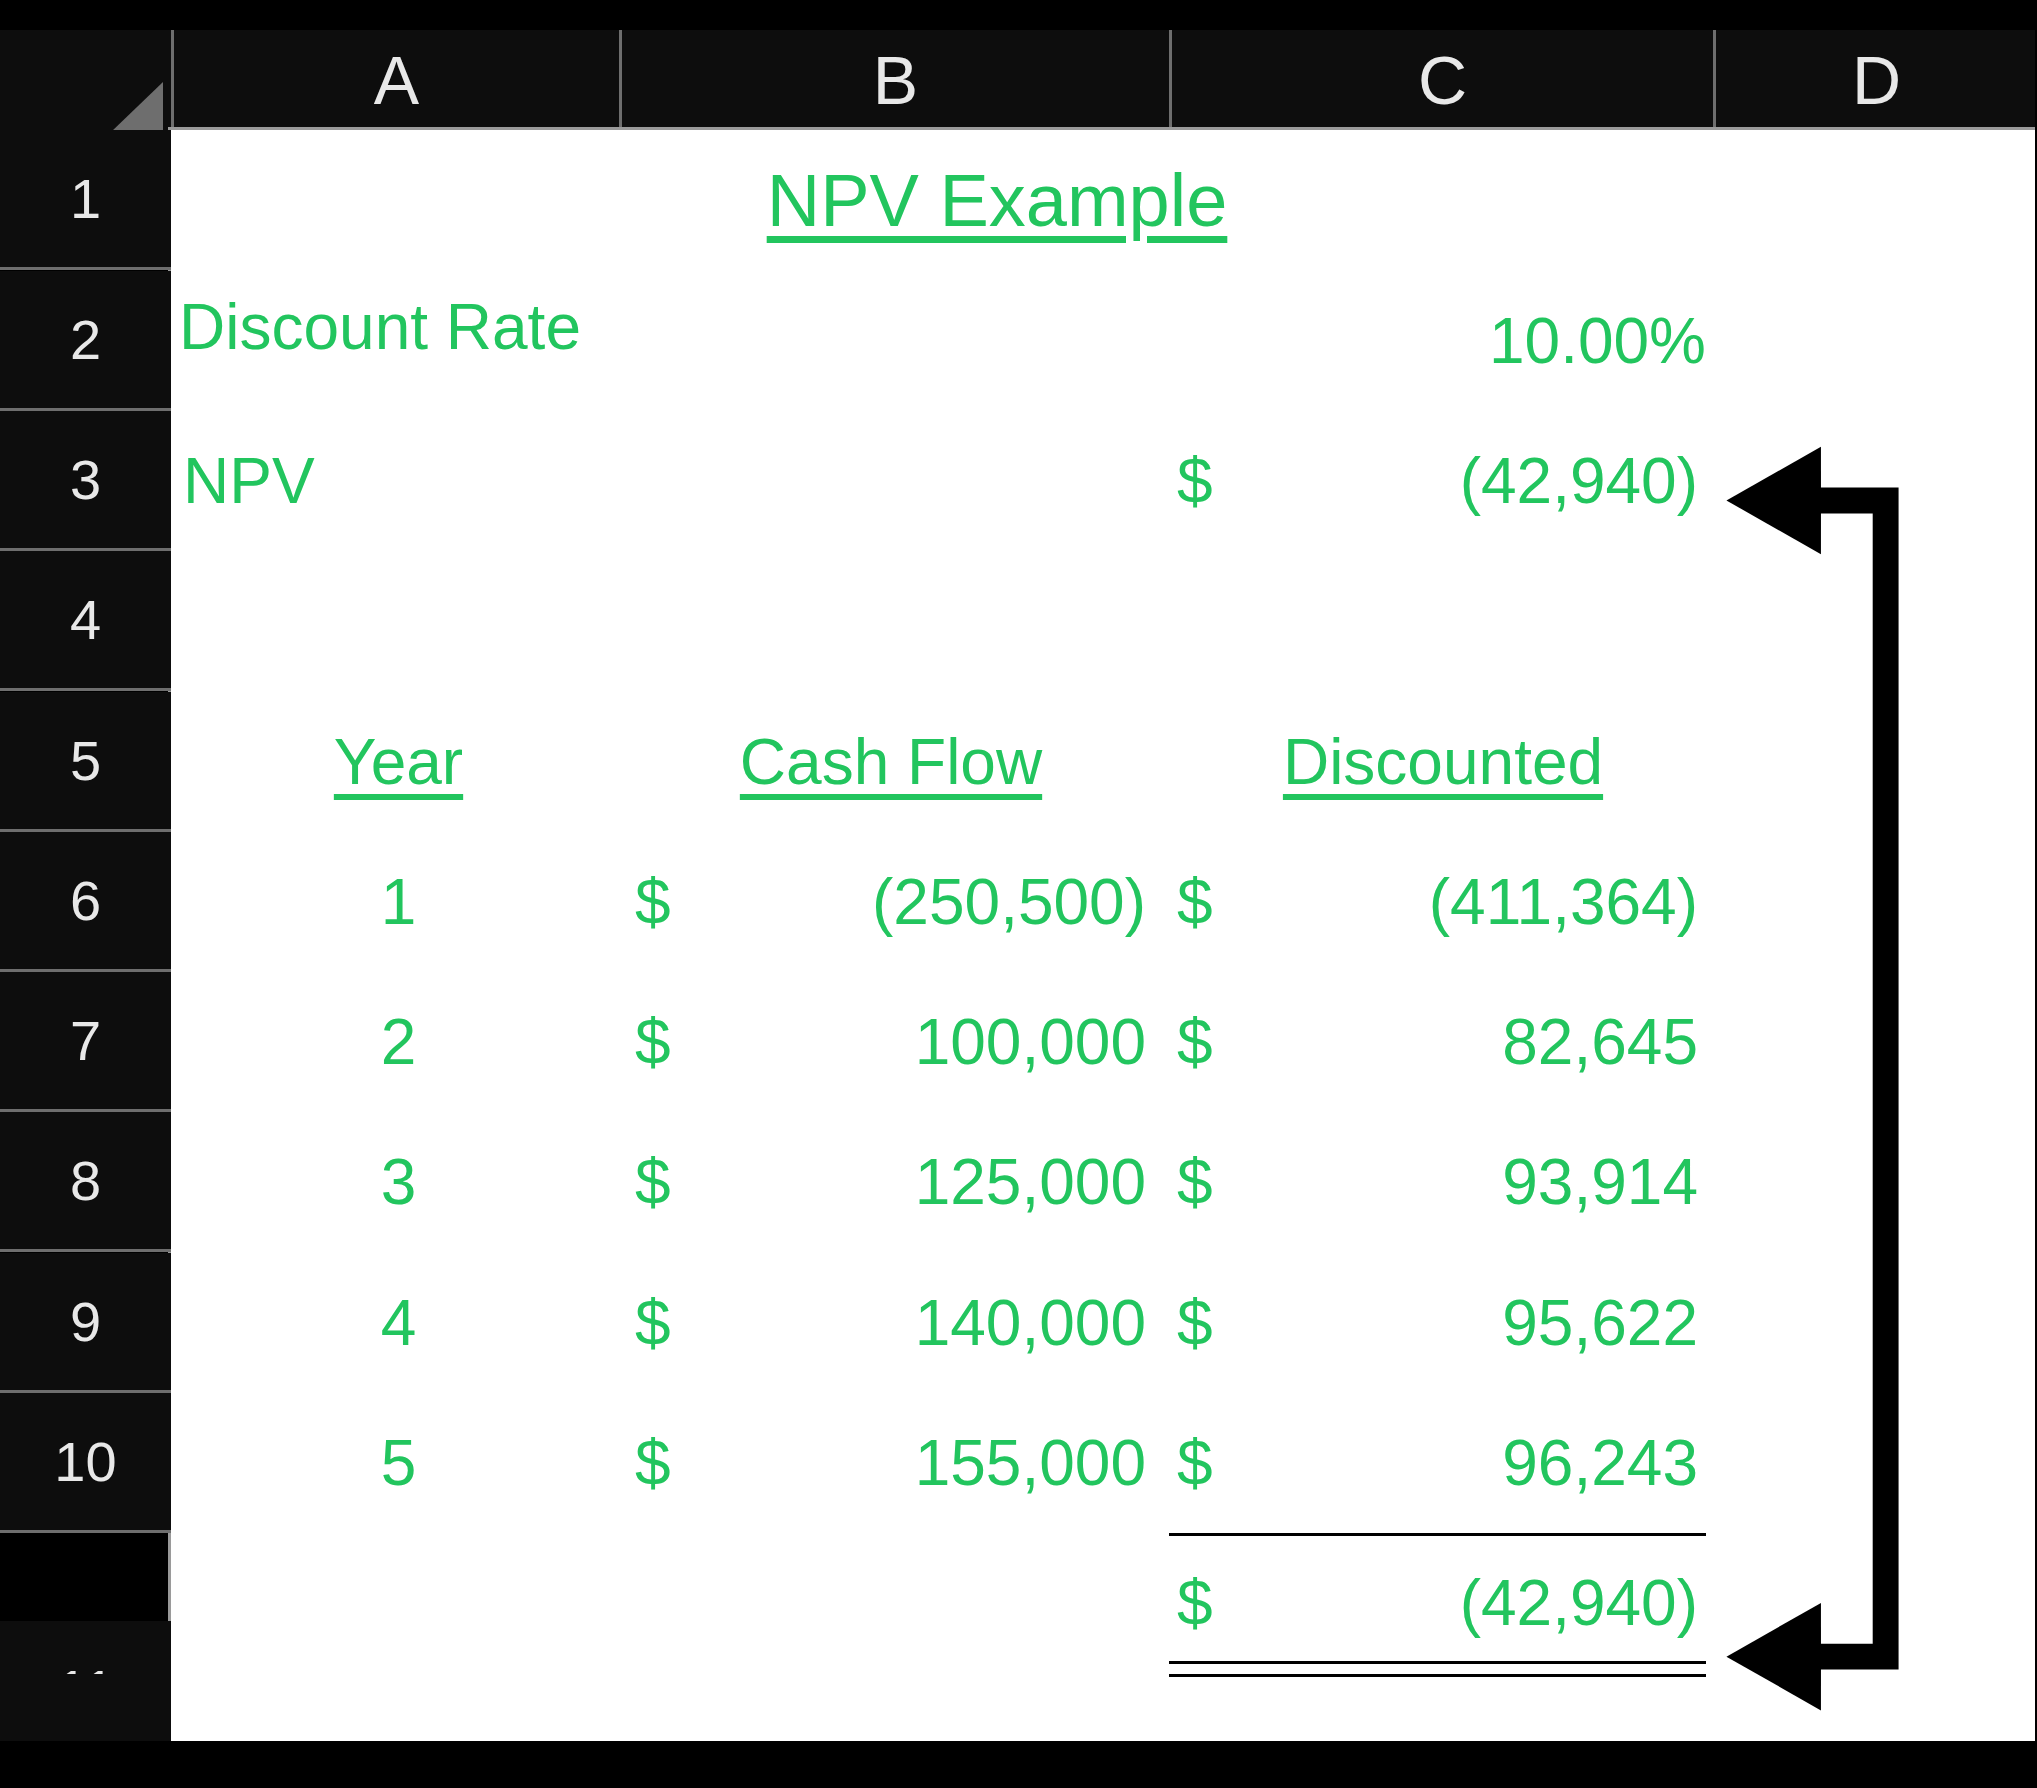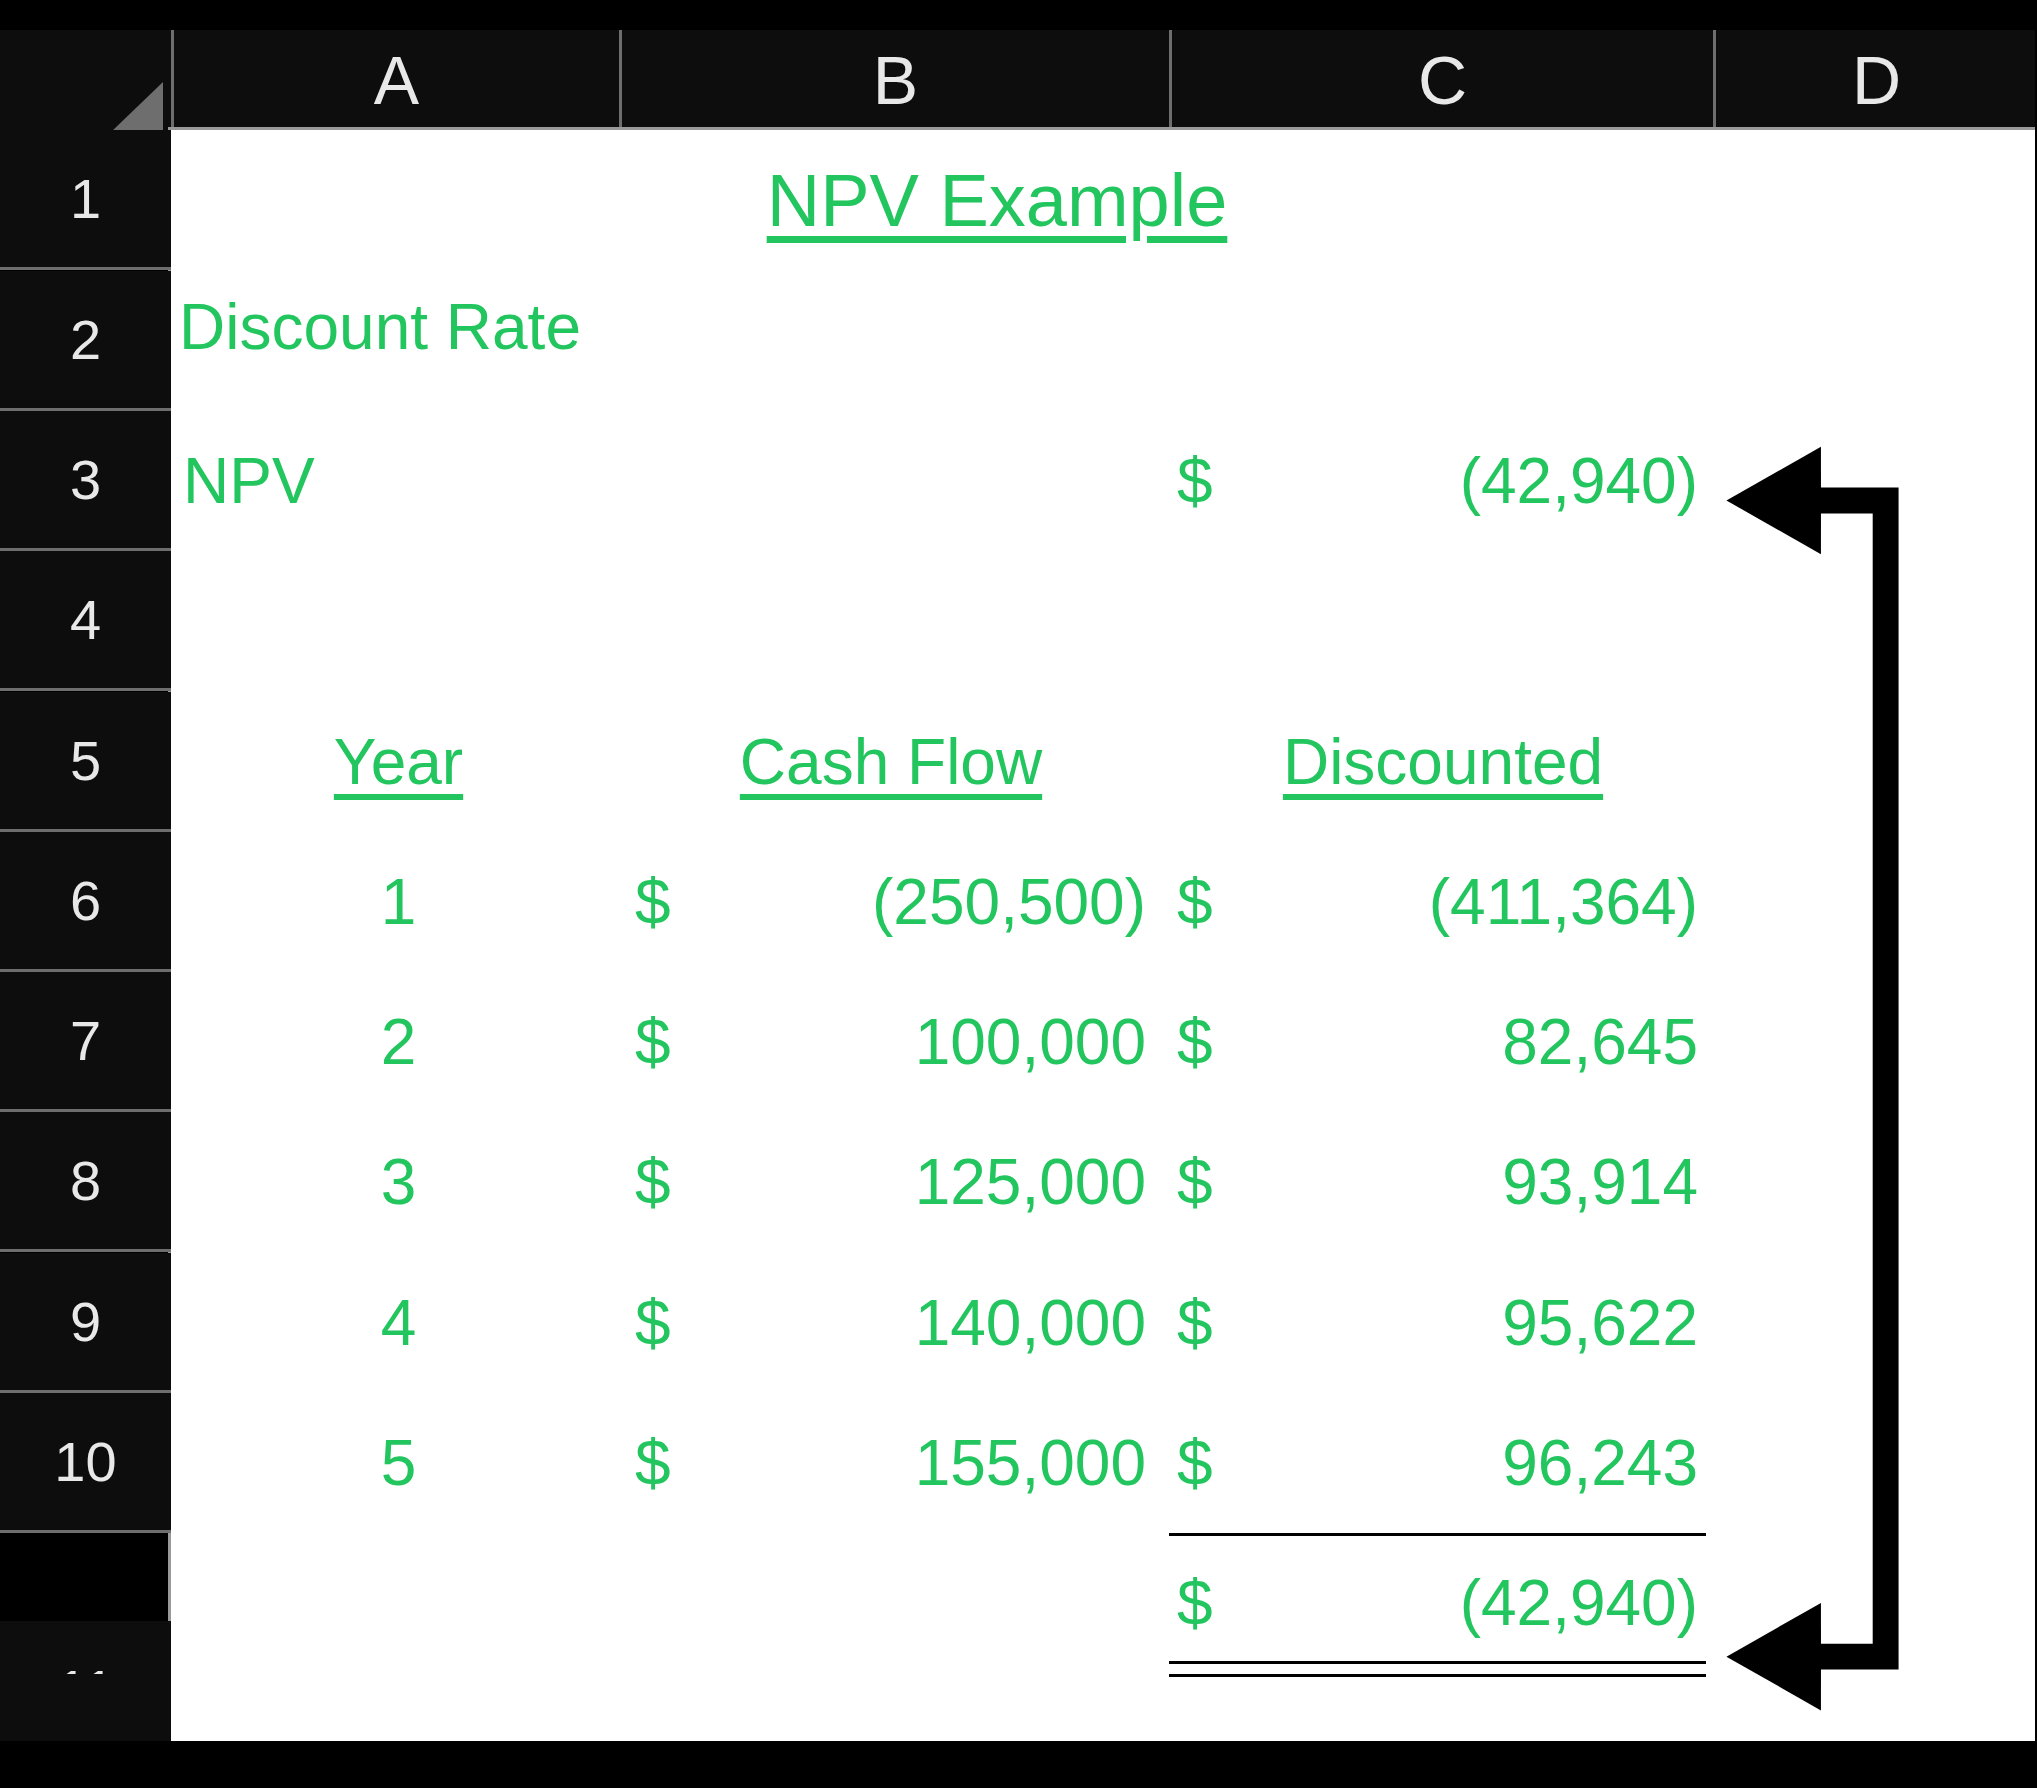--- a/index.html
+++ b/index.html
@@ -199,20 +199,21 @@
   <div class="row-header" style="top:1253px; height:140px;">9</div>
   <div class="row-header" style="top:1393px; height:140px;">10</div>
   <div class="row-header" style="top:1621px; height:140px;">11</div>
   <div class="row-header" style="top:1674px; height:68px; border-bottom:none;"></div>
 
   <div class="sheet-body"></div>
 
   <div class="cell al-center uline" style="left:619px; top:130px; width:756px; height:140px; font-size:74px;">NPV Example</div>
 
   <div class="cell al-left" style="left:179px; top:257px; width:597px; height:140px;">Discount Rate</div>
+  <div class="cell al-right" style="left:1169px; top:271px; width:537px; height:140px;">10.00%</div>
 
   <div class="cell al-left" style="left:183px; top:411px; width:398px; height:140px;">NPV</div>
   <div class="cell money" style="left:1169px; top:411px; width:537px; height:140px;">
     <span class="cur">$</span>
     <span class="amt">(42,940)</span>
   </div>
 
   <div class="cell al-center uline" style="left:619px; top:692px; width:0px; height:140px;"></div>
 
   <div class="cell al-center uline" style="left:289px; top:692px; width:219px; height:140px;">Year</div>

